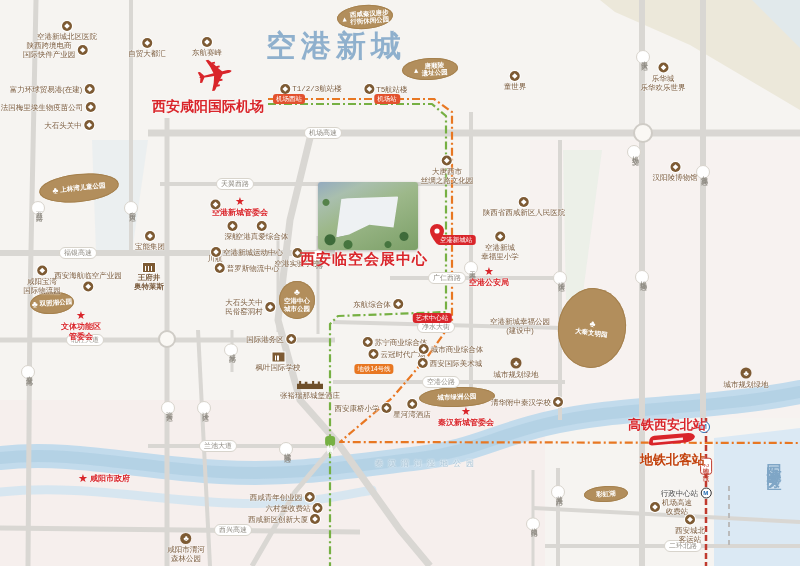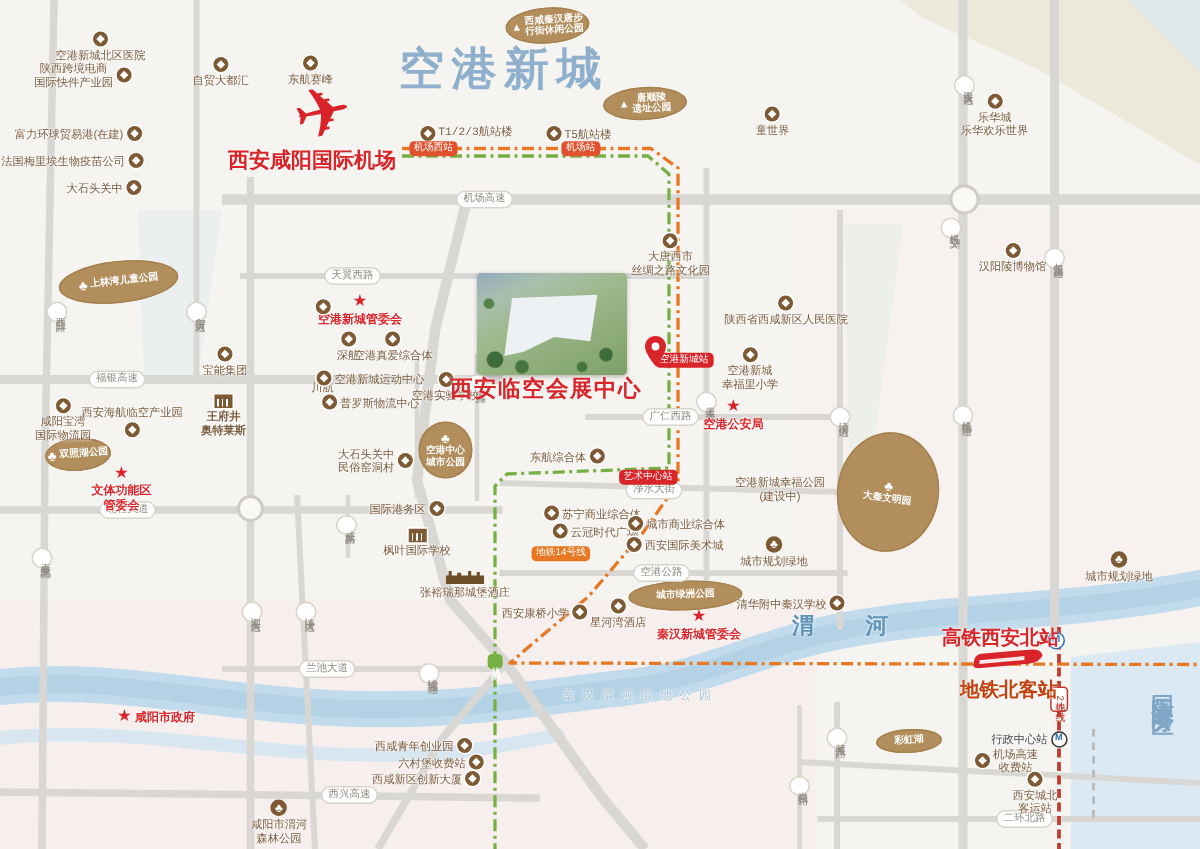--- a/index.html
+++ b/index.html
@@ -427,15 +427,14 @@
   <div class="major" id="hsr-label">高铁西安北站</div>
   <div id="metro-logo">M</div>
   <svg id="train-icon" width="52" height="22">
     <g transform="rotate(-10 26 11)">
       <path d="M4,10 Q2,13 6,14 L40,17 Q48,17 50,13 Q50,9 44,8 L10,5 Q5,5 4,10 Z" fill="#d9252a"></path>
       <path d="M8,9 L38,11.5 L37.6,14 L7.6,11.5 Z" fill="#fff" opacity="0.9"></path>
     </g>
   </svg>
   <div class="major" id="metro-label">地铁北客站</div>
 
-  <div class="major" id="river-name">渭河</div>
   <div class="major" id="port-zone-label">国际港务区</div>
 </div>
 
 </body></html>

